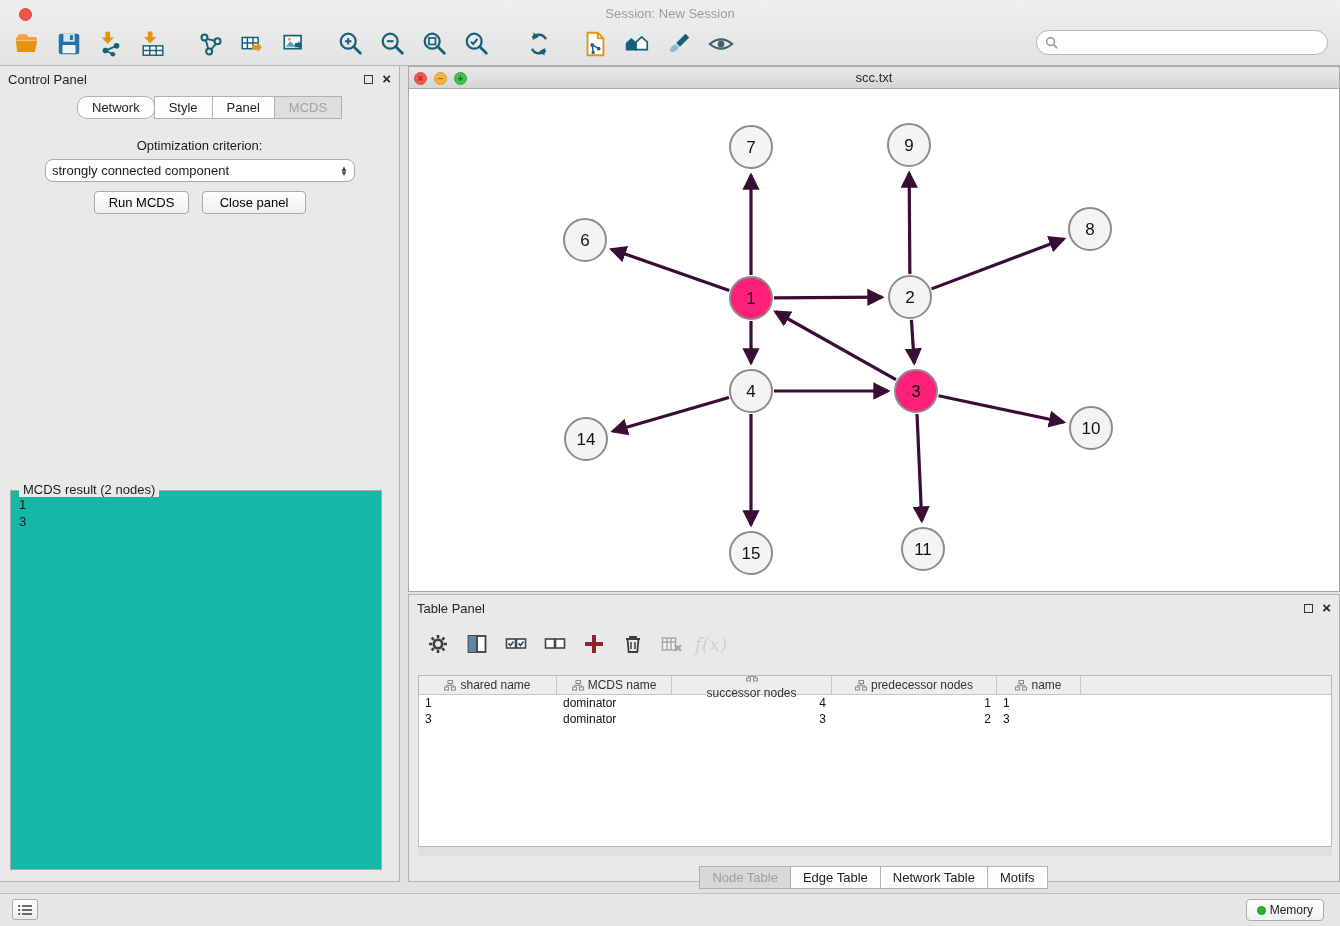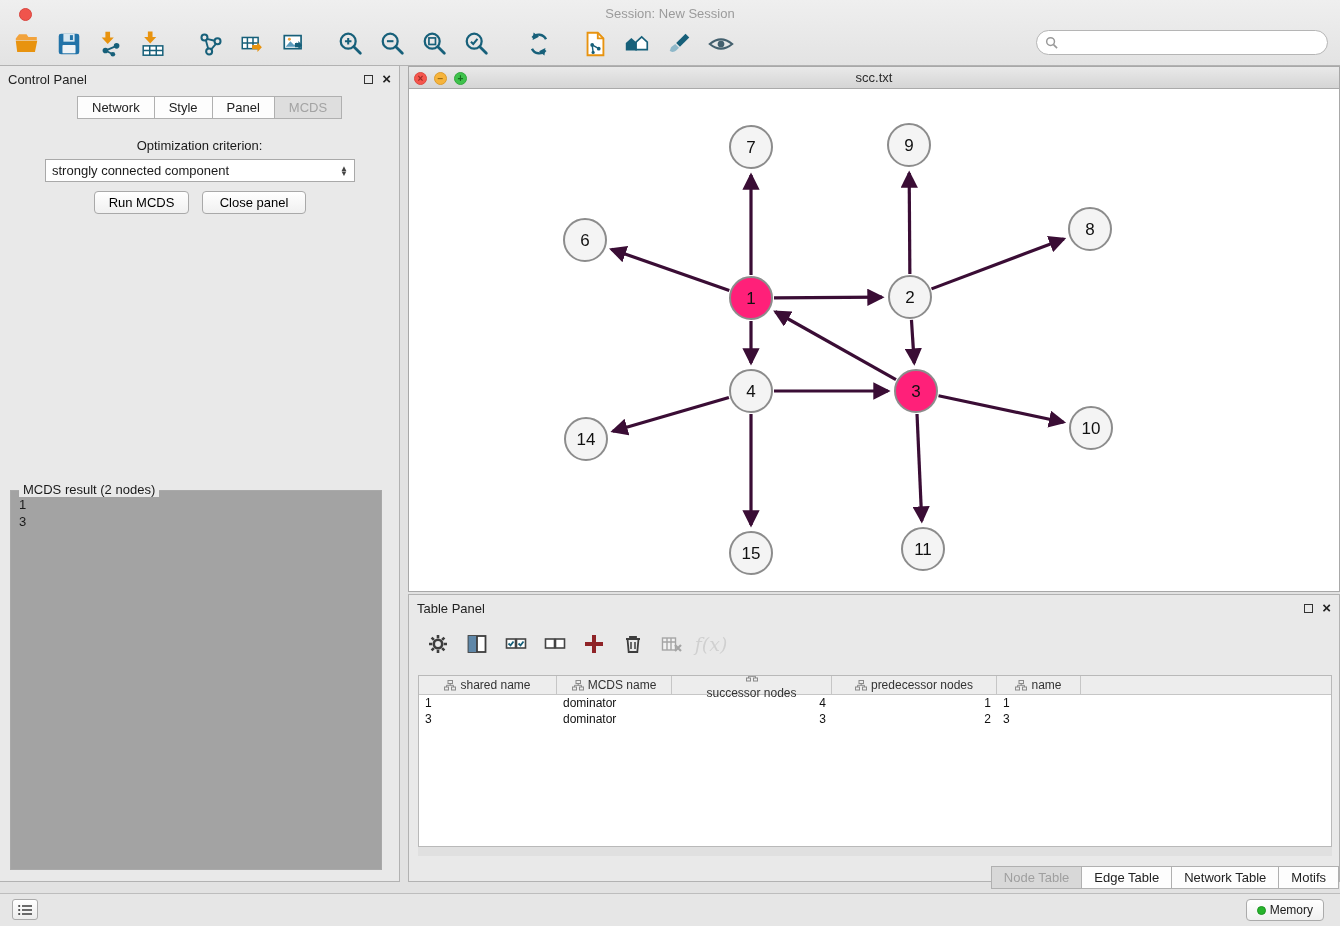--- a/index.html
+++ b/index.html
@@ -33,33 +33,33 @@
   .panel-title { font-size:13px; color:#222; }
   .win-icons { margin-left:auto; display:flex; gap:9px; align-items:center; }
   .float-box { width:9px; height:9px; border:1.5px solid #333; display:inline-block; }
   .close-x { font-size:15px; font-weight:bold; color:#222; line-height:12px; }
   
   .control-panel { position:absolute; left:0; top:66px; width:400px; height:816px;
                    background:#e9e9e9; border-right:1px solid #b2b2b2; border-bottom:1px solid #b2b2b2; }
   .cp-tabs { position:absolute; left:77px; top:30px; display:flex; }
   .cp-tab { border:1px solid #b0b0b0; background:#fdfdfd; padding:3px 14px; font-size:13px;
             margin-left:-1px; color:#222; }
-  .cp-tab:first-child { margin-left:0; }
+  .cp-tab:first-child { margin-left:0;border-radius:10px; }
   .cp-tab.active { background:#dedede; color:#a3a3a3; }
   .opt-label { position:absolute; top:72px; left:0; width:100%; text-align:center; font-size:13px; }
   .opt-select { position:absolute; left:45px; top:93px; width:310px; height:23px; background:#fff;
-                border:1px solid #a9a9a9; border-radius:0; display:flex; align-items:center;
+                border:1px solid #a9a9a9; border-radius:8px; display:flex; align-items:center;
                 padding:0 6px; font-size:13px; }
   .opt-select .stepper { margin-left:auto; display:flex; flex-direction:column; line-height:5px;
                          font-size:8px; color:#444; }
   .cp-btn { position:absolute; top:125px; height:23px; background:linear-gradient(#ffffff,#f0f0f0);
             border:1px solid #a9a9a9; border-radius:4px; font-size:13px; text-align:center;
             font-family:"Liberation Sans",sans-serif; }
   .mcds-box { position:absolute; left:10px; top:424px; width:372px; height:380px;
-              border:1px solid #a9a9a9; background:#a3a3a3; }
+              border:1px solid #a9a9a9; background:#14b8a6; }
   .mcds-legend { position:absolute; left:8px; top:-9px; background:#e9e9e9; padding:0 4px; font-size:13px; }
   .mcds-lines { padding:5px 8px; font-size:13px; line-height:17px; }
   
   .net-window { position:absolute; left:408px; top:66px; width:932px; height:526px;
                 background:#fff; border:1px solid #a8a8a8; }
   .net-titlebar { height:22px; background:linear-gradient(#e9e9e9,#d5d5d5); border-bottom:1px solid #aaa;
                   position:relative; }
   .net-title { position:absolute; width:100%; text-align:center; top:3px; font-size:13px; color:#2b2b2b; }
   .traffic { position:absolute; top:4.5px; width:13px; height:13px; border-radius:50%;
              font-size:10px; line-height:12px; text-align:center; font-weight:bold; }
@@ -77,21 +77,21 @@
   .fx-glyph { font-family:"DejaVu Serif", serif; font-style:italic; font-size:19px; color:#b3b3b3; }
   .tbl-wrap { position:absolute; left:9px; top:80px; width:914px; height:172px; background:#fff;
               border:1px solid #b9b9b9; overflow:hidden; }
   .tbl-head { display:flex; height:19px; background:#ededed; border-bottom:1px solid #c6c6c6; }
   .th { display:flex; align-items:center; border-right:1px solid #c6c6c6; font-size:12px;
         color:#333; position:relative; justify-content:center; gap:4px; padding:0 2px; }
   .th svg { flex:0 0 auto; }
   .tr { display:flex; height:16px; align-items:center; }
   .td { font-size:12px; color:#111; padding:0 6px; overflow:hidden; white-space:nowrap; }
   .scroll-strip { position:absolute; left:9px; top:252px; width:914px; height:9px; background:#e0e0e0; }
-  .tp-tabs { position:absolute; left:0; top:271px; width:100%; display:flex; justify-content:flex-end; }
+  .tp-tabs { position:absolute; left:0; top:271px; width:100%; display:flex; justify-content:center; }
   .tp-tab { border:1px solid #b0b0b0; background:#fdfdfd; padding:3px 12px; font-size:13px;
             margin-left:-1px; color:#222; }
   .tp-tab.active { background:#d8d8d8; color:#9f9f9f; }
   
   .statusbar { position:absolute; left:0; top:893px; width:1340px; height:33px;
                background:#e6e6e6; border-top:1px solid #bdbdbd; }
   .status-left-btn { position:absolute; left:12px; top:5px; width:26px; height:21px;
                      background:linear-gradient(#fff,#ececec); border:1px solid #ababab; border-radius:3px;
                      display:flex; align-items:center; justify-content:center; }
   .memory-btn { position:absolute; right:16px; top:5px; height:22px;

